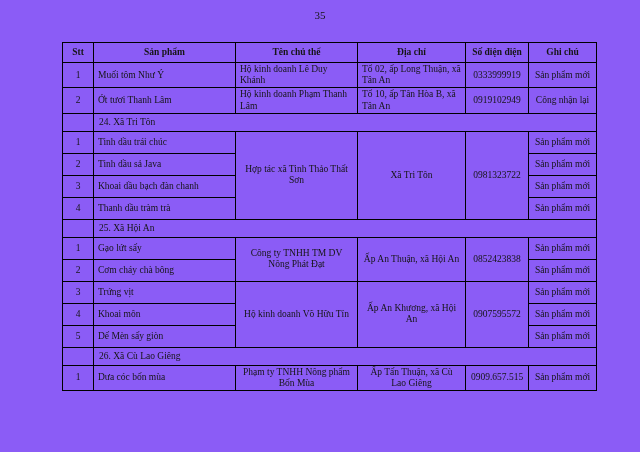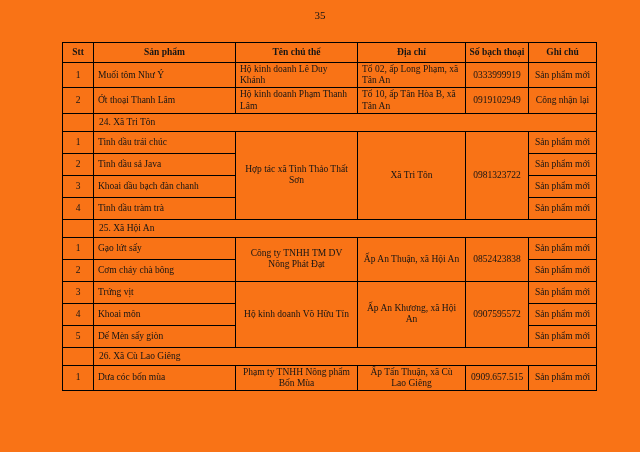--- a/index.html
+++ b/index.html
@@ -1,21 +1,21 @@
 <!DOCTYPE html>
 <html><head>
 <meta charset="utf-8">
 <style>
   * { box-sizing: border-box; }
   html, body { margin: 0; padding: 0; background: #e8e8e8; }
   .page {
     position: relative;
     width: 640px;
     height: 452px;
-    background: #f97316;
+    background: #8b5cf6;
     font-family: "Liberation Serif", "DejaVu Serif", serif;
     color: #151515;
     overflow: hidden;
     margin: 0 auto;
   }
   .page-number {
     position: absolute;
     top: 9px;
     left: 0;
     width: 100%;
@@ -70,35 +70,35 @@
       <col style="width:63px">
       <col style="width:68px">
     </colgroup>
 
     <tbody>
         <tr class="h20">
       <th>Stt</th>
       <th>Sản phẩm</th>
       <th>Tên chủ thể</th>
       <th>Địa chỉ</th>
-      <th>Số bạch thoại</th>
+      <th>Số điện điện</th>
       <th>Ghi chú</th>
     </tr>
 
     <tr class="h24">
       <td class="c">1</td>
       <td class="l">Muối tôm Như Ý</td>
       <td class="l">Hộ kinh doanh Lê Duy Khánh</td>
-      <td class="l">Tổ 02, ấp Long Phạm, xã Tân An</td>
+      <td class="l">Tổ 02, ấp Long Thuận, xã Tân An</td>
       <td class="c">0333999919</td>
       <td class="c">Sản phẩm mới</td>
     </tr>
     <tr class="h24">
       <td class="c">2</td>
-      <td class="l">Ớt thoại Thanh Lâm</td>
+      <td class="l">Ớt tươi Thanh Lâm</td>
       <td class="l">Hộ kinh doanh Phạm Thanh Lâm</td>
       <td class="l">Tổ 10, ấp Tân Hòa B, xã Tân An</td>
       <td class="c">0919102949</td>
       <td class="c">Công nhận lại</td>
     </tr>
 
     <tr class="sect h18">
       <td></td>
       <td class="title" colspan="5">24. Xã Tri Tôn</td>
     </tr>
@@ -115,21 +115,21 @@
       <td class="l">Tinh dầu sả Java</td>
       <td class="c">Sản phẩm mới</td>
     </tr>
     <tr class="h22">
       <td class="c">3</td>
       <td class="l">Khoai dầu bạch đàn chanh</td>
       <td class="c">Sản phẩm mới</td>
     </tr>
     <tr class="h22">
       <td class="c">4</td>
-      <td class="l">Tinh dầu tràm trà</td>
+      <td class="l">Thanh dầu tràm trà</td>
       <td class="c">Sản phẩm mới</td>
     </tr>
 
     <tr class="sect h18">
       <td></td>
       <td class="title" colspan="5">25. Xã Hội An</td>
     </tr>
     <tr class="h22">
       <td class="c">1</td>
       <td class="l">Gạo lứt sấy</td>

